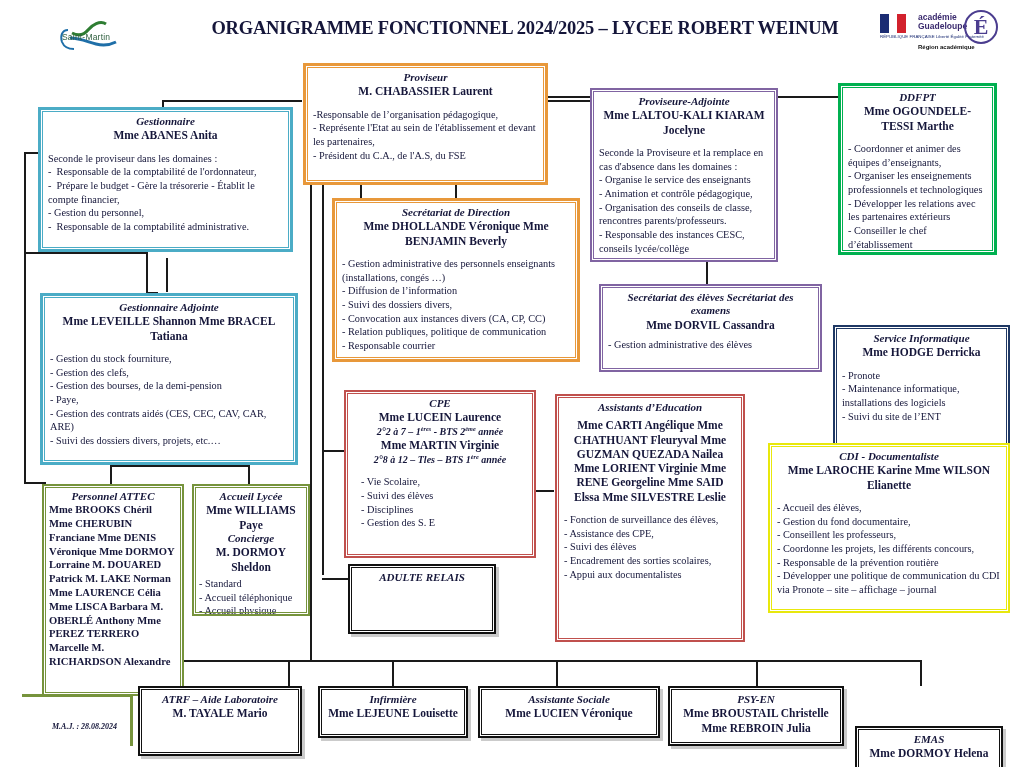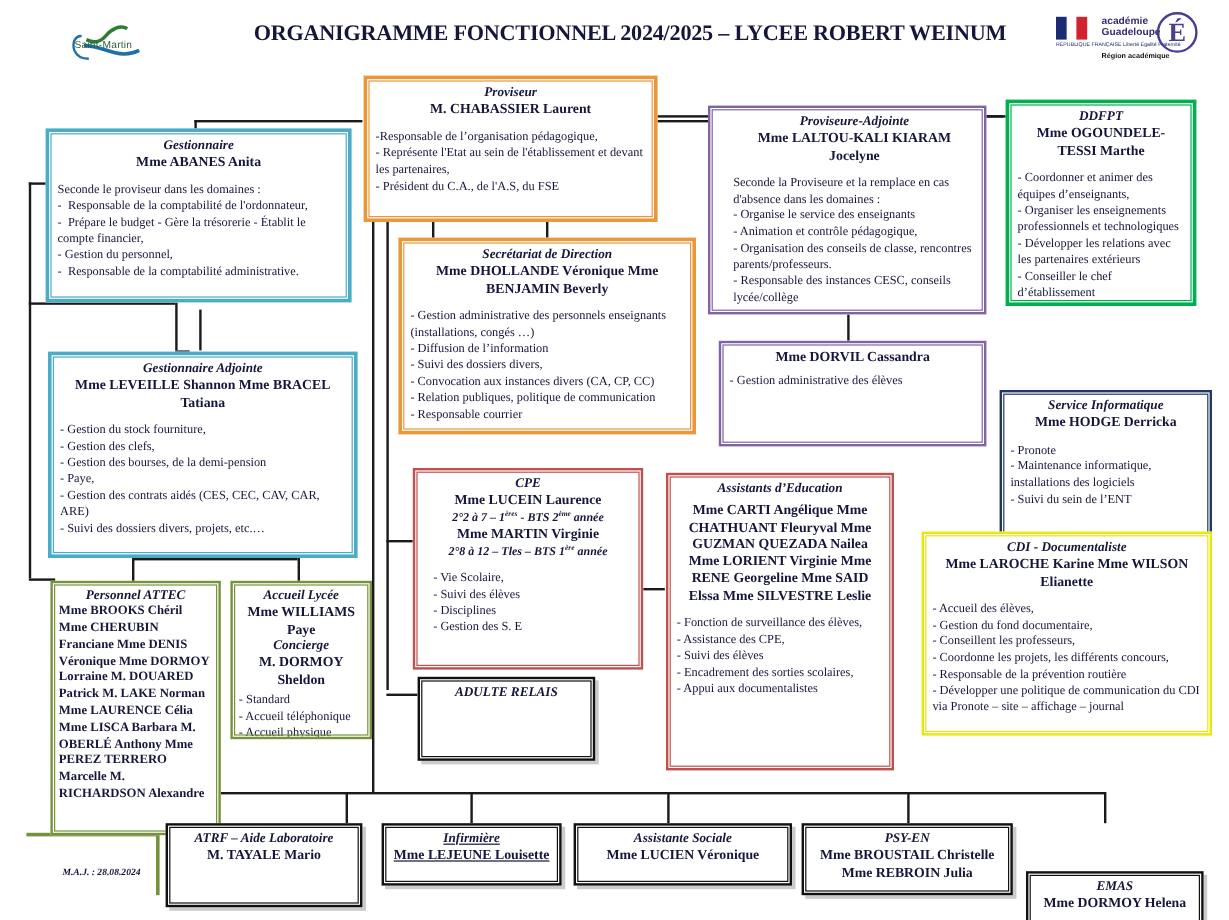--- a/index.html
+++ b/index.html
@@ -170,21 +170,21 @@
       <div class="bx-body">
           <div>Seconde le proviseur dans les domaines :
 -  Responsable de la comptabilité de l'ordonnateur,
 -  Prépare le budget - Gère la trésorerie - Établit le compte financier,
 - Gestion du personnel,
 -  Responsable de la comptabilité administrative.</div>
         </div>
     </div>
   </div>
 
-  <div class="box f-purple" style="left:590px;top:88px;width:232px;height:174px;padding-left:12px;">
+  <div class="box f-purple" style="left:590px;top:88px;width:188px;height:174px;">
     <div class="inner">
       <div class="bx-title">Proviseure-Adjointe</div>
       <div class="bx-names">Mme LALTOU-KALI KIARAM Jocelyne</div>
       <div class="bx-body">
           <div>Seconde la Proviseure et la remplace en cas d'absence dans les domaines :
 - Organise le service des enseignants
 - Animation et contrôle pédagogique,
 - Organisation des conseils de classe, rencontres parents/professeurs.
 - Responsable des instances CESC, conseils lycée/collège</div>
         </div>
@@ -215,35 +215,37 @@
 - Suivi des dossiers divers,
 - Convocation aux instances divers (CA, CP, CC)
 - Relation publiques, politique de communication
 - Responsable courrier</div>
         </div>
     </div>
   </div>
 
   <div class="box f-purple tight" style="left:599px;top:284px;width:223px;height:88px;">
     <div class="inner">
+      <div class="bx-title">Secrétariat des élèves
+Secrétariat des examens</div>
       <div class="bx-names">Mme DORVIL Cassandra</div>
       <div class="bx-body">
           <div>- Gestion administrative des élèves</div>
         </div>
     </div>
   </div>
 
   <div class="box f-navy" style="left:833px;top:289px;width:177px;height:140px;">
     <div class="inner">
       <div class="bx-title">Service Informatique</div>
       <div class="bx-names">Mme HODGE Derricka</div>
       <div class="bx-body">
           <div>- Pronote
 - Maintenance informatique, installations des logiciels
-- Suivi du sein de l’ENT</div>
+- Suivi du site de l’ENT</div>
         </div>
     </div>
   </div>
 
   <div class="box f-blue" style="left:40px;top:293px;width:258px;height:172px;">
     <div class="inner">
       <div class="bx-title">Gestionnaire Adjointe</div>
       <div class="bx-names">Mme LEVEILLE Shannon
 Mme BRACEL Tatiana</div>
       <div class="bx-body">
@@ -350,21 +352,21 @@
     </div>
   </div>
 
   <div class="box f-black shadow" style="left:138px;top:686px;width:164px;height:70px;">
     <div class="inner">
       <div class="bx-title">ATRF – Aide Laboratoire</div>
       <div class="bx-names">M. TAYALE Mario</div>
     </div>
   </div>
 
-  <div class="box f-black shadow" style="left:318px;top:686px;width:150px;height:52px;text-decoration:underline;">
+  <div class="box f-black shadow" style="left:318px;top:686px;width:150px;height:52px;">
     <div class="inner">
       <div class="bx-title">Infirmière</div>
       <div class="bx-names">Mme LEJEUNE Louisette</div>
     </div>
   </div>
 
   <div class="box f-black shadow" style="left:478px;top:686px;width:182px;height:52px;">
     <div class="inner">
       <div class="bx-title">Assistante Sociale</div>
       <div class="bx-names">Mme LUCIEN Véronique</div>

